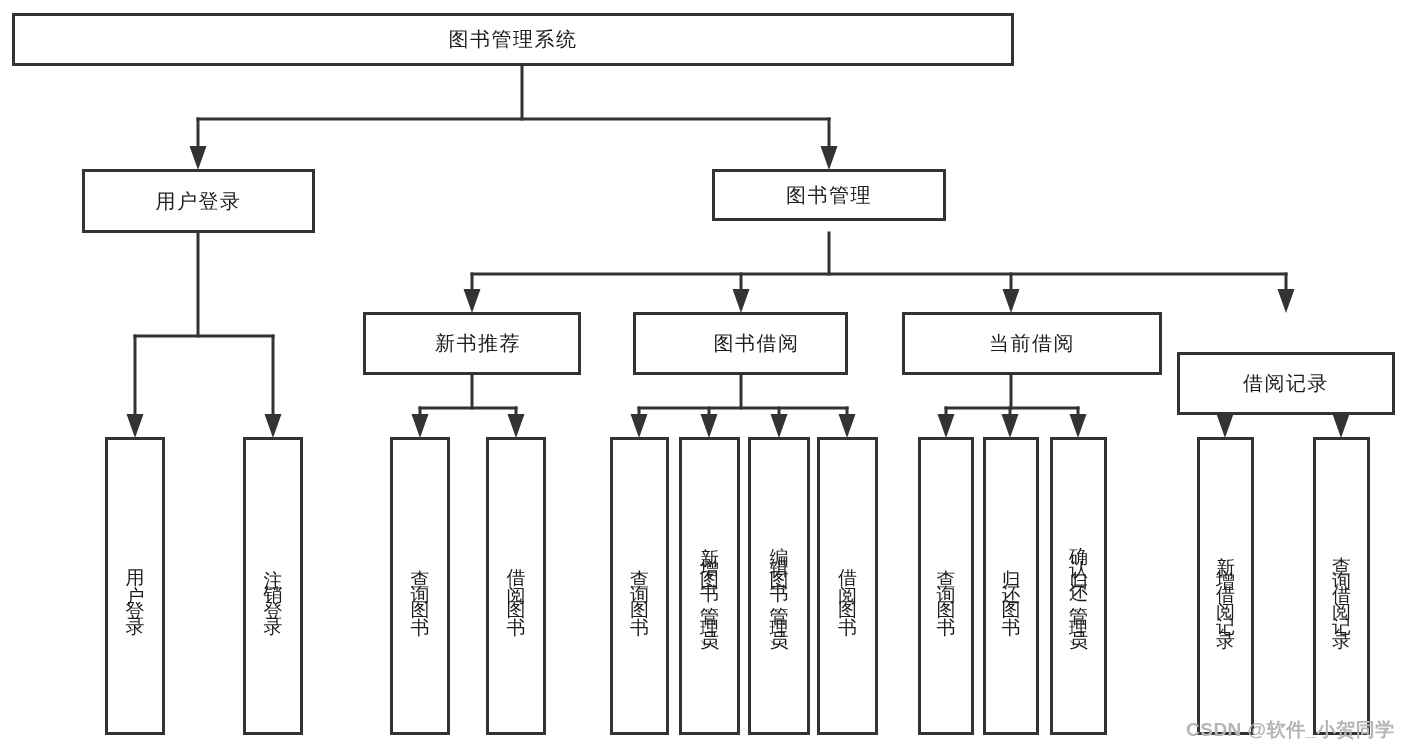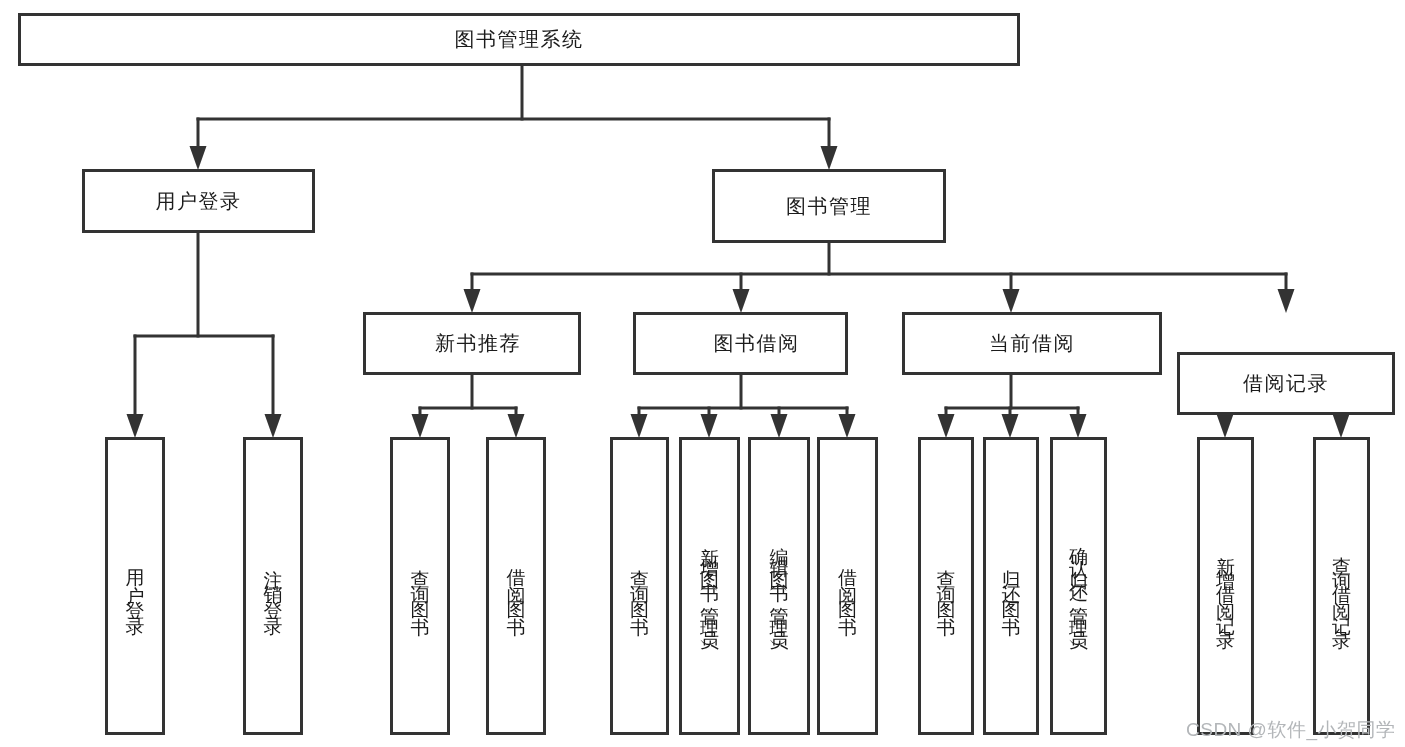--- a/index.html
+++ b/index.html
@@ -29,20 +29,21 @@
     font-size:19px;
   }
   #watermark{
     position:absolute;
     left:1186px;top:717px;
     font-size:19px;
     color:var(--wm,#b3b6b9);
     letter-spacing:0.5px;
     white-space:nowrap;
     z-index:10;
+    font-weight:bold;
   }
 </style>
 </head>
 <body>
 
 <div id="canvas" style="--line: #333333; --txt: #1c1c1c; --bg: #ffffff; --wm: #b3b6b9;">
   <svg id="connectors" width="1405" height="747" viewBox="0 0 1405 747">
       <line x1="522" y1="66" x2="522" y2="119" stroke="#333333" stroke-width="3" stroke-linecap="square"></line>
       <line x1="198" y1="119" x2="829" y2="119" stroke="#333333" stroke-width="3" stroke-linecap="square"></line>
       <line x1="198" y1="119" x2="198" y2="152" stroke="#333333" stroke-width="3" stroke-linecap="square"></line>
@@ -90,27 +91,27 @@
       <line x1="1078" y1="408" x2="1078" y2="420" stroke="#333333" stroke-width="3" stroke-linecap="square"></line>
       <polygon points="1069.5,414 1086.5,414 1078,438" fill="#333333"></polygon>
       <line x1="1286" y1="375" x2="1286" y2="408" stroke="#333333" stroke-width="3" stroke-linecap="square"></line>
       <line x1="1225" y1="408" x2="1341" y2="408" stroke="#333333" stroke-width="3" stroke-linecap="square"></line>
       <line x1="1225" y1="408" x2="1225" y2="420" stroke="#333333" stroke-width="3" stroke-linecap="square"></line>
       <polygon points="1216.5,414 1233.5,414 1225,438" fill="#333333"></polygon>
       <line x1="1341" y1="408" x2="1341" y2="420" stroke="#333333" stroke-width="3" stroke-linecap="square"></line>
       <polygon points="1332.5,414 1349.5,414 1341,438" fill="#333333"></polygon>
     </svg>
   <div id="nodes">
-      <div class="node h" style="left: 18px; top: 13px; width: 1002px; height: 53px;">
+      <div class="node h" style="left: 12px; top: 13px; width: 1002px; height: 53px;">
         <span class="lbl">图书管理系统</span>
       </div>
       <div class="node h" style="left: 82px; top: 169px; width: 233px; height: 64px;">
         <span class="lbl">用户登录</span>
       </div>
-      <div class="node h" style="left: 712px; top: 169px; width: 234px; height: 74px;">
+      <div class="node h" style="left: 712px; top: 169px; width: 234px; height: 52px;">
         <span class="lbl">图书管理</span>
       </div>
       <div class="node h" style="left: 363px; top: 312px; width: 218px; height: 63px; padding-left: 12px;">
         <span class="lbl">新书推荐</span>
       </div>
       <div class="node h" style="left: 633px; top: 312px; width: 215px; height: 63px; padding-left: 32px;">
         <span class="lbl">图书借阅</span>
       </div>
       <div class="node h" style="left: 902px; top: 312px; width: 260px; height: 63px;">
         <span class="lbl">当前借阅</span>

